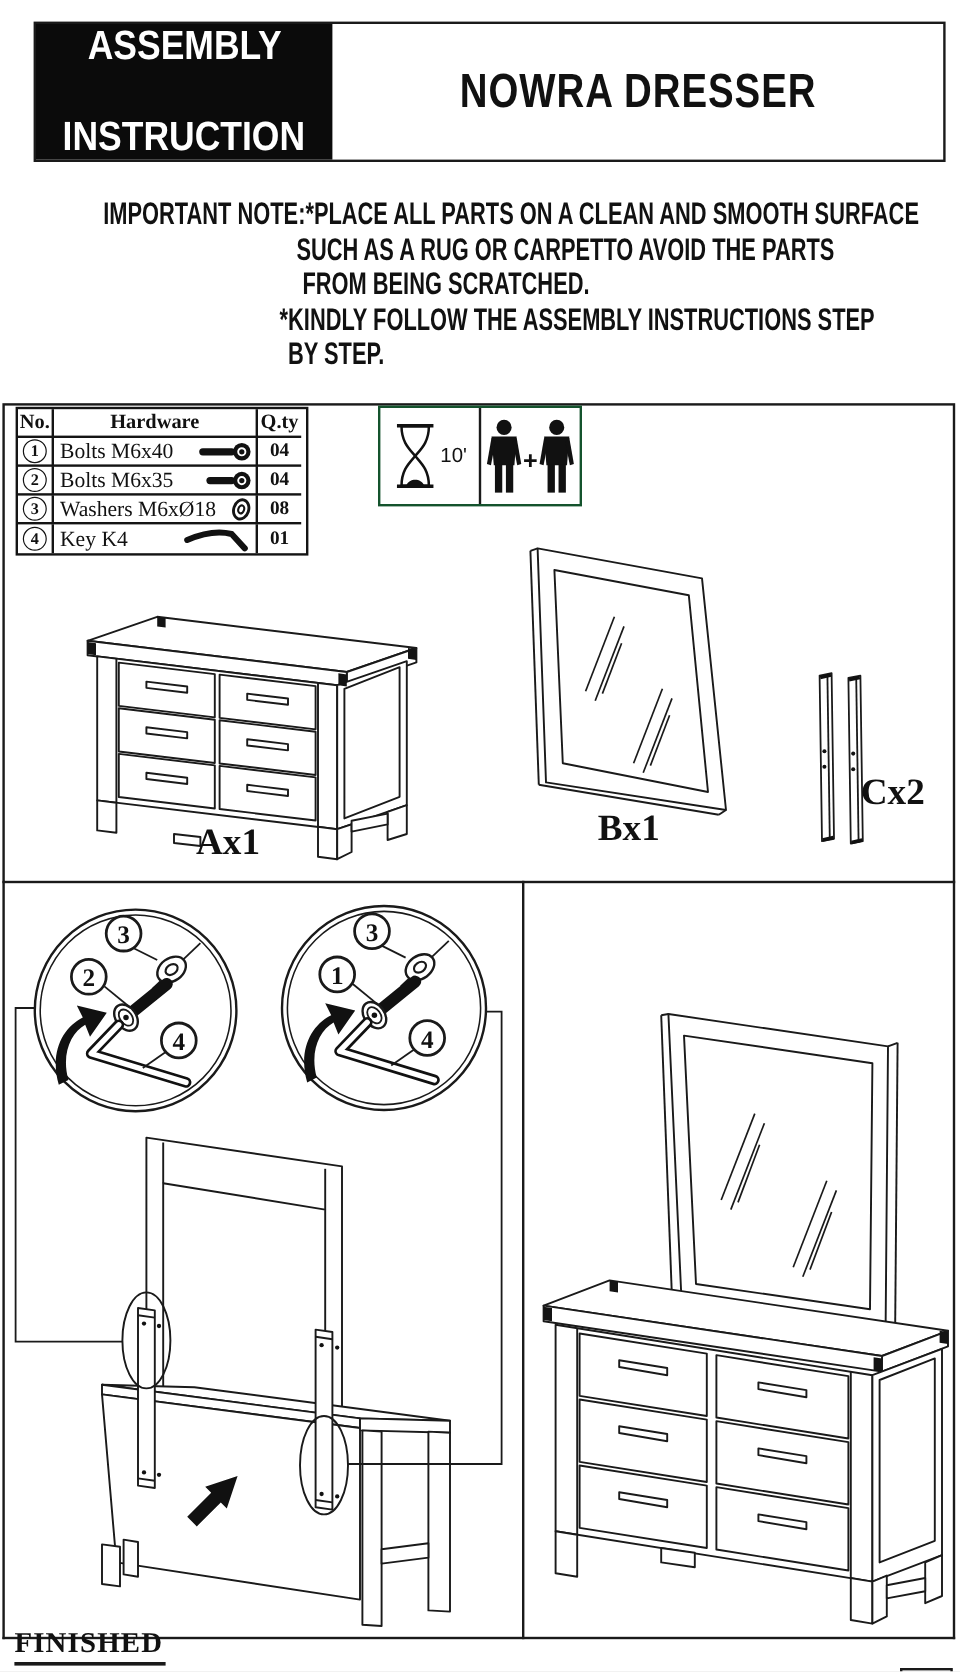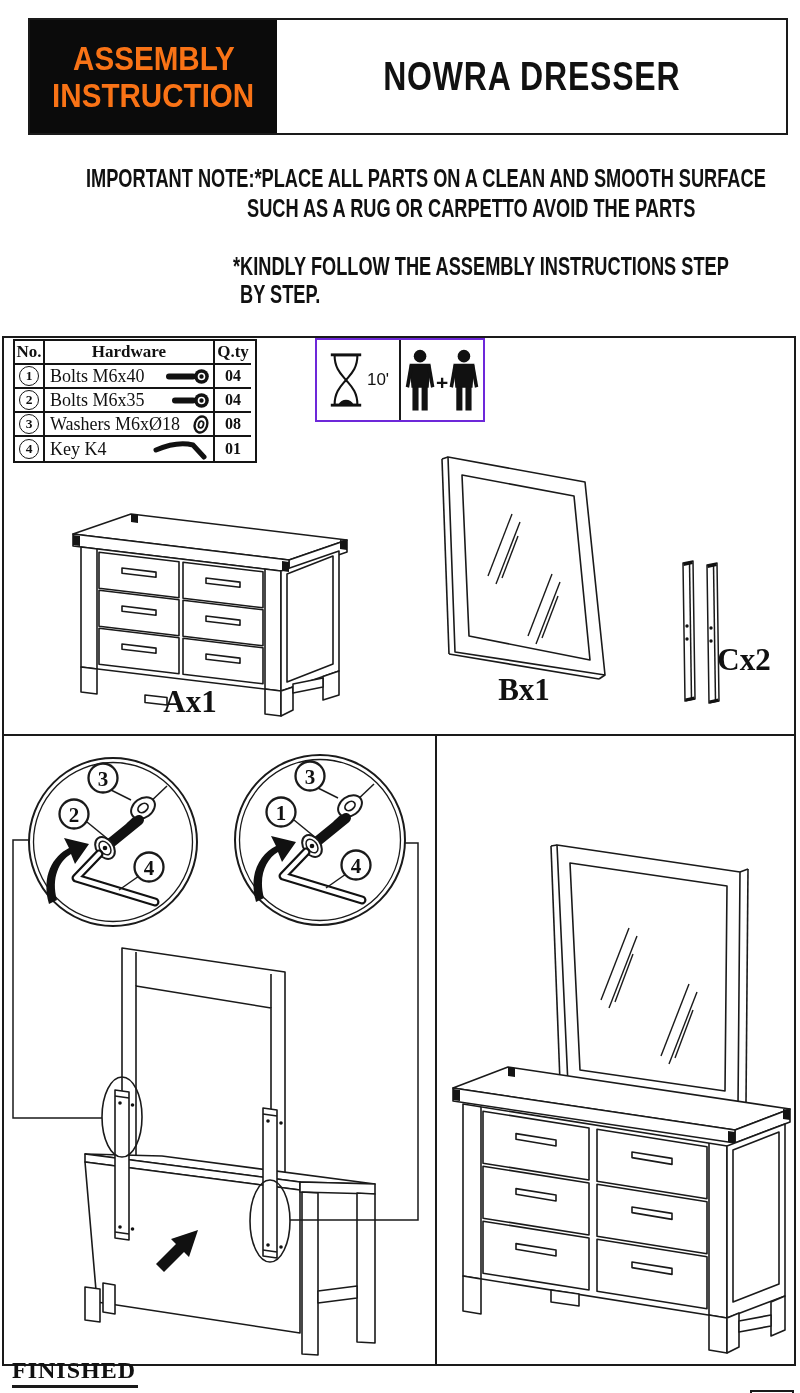--- a/index.html
+++ b/index.html
@@ -3,22 +3,22 @@
 <meta charset="utf-8">
 <style>
   html,body{margin:0;padding:0;background:#e8e8e8;}
   .page{position:relative;width:800px;height:1393px;background:#ffffff;overflow:hidden;
         font-family:"Liberation Sans",sans-serif;color:#111;}
   .abs{position:absolute;}
   .cx{display:inline-block;white-space:nowrap;transform-origin:0 50%;}
 
   
   .header-frame{left:28px;top:18px;width:756px;height:113px;border:2px solid #1a1a1a;display:flex;}
-  .black-box{width:247px;height:100%;background:#0b0b0b;color:#f97316;display:flex;flex-direction:column;
-             justify-content:center;align-items:center;}
+  .black-box{width:247px;height:100%;background:#0b0b0b;color:#ffffff;display:flex;flex-direction:column;
+             justify-content:space-between;align-items:center;}
   .black-box span{font-weight:bold;font-size:34px;line-height:37px;transform:scaleX(.87);}
   .title-area{flex:1;display:flex;align-items:center;justify-content:center;border-radius:30px;}
   .title-area span{font-weight:bold;font-size:40px;letter-spacing:1px;transform:scaleX(.8);}
 
   
   .note-line{position:absolute;font-weight:bold;font-size:26px;line-height:28px;}
   .note-line span{transform:scaleX(.70);}
 
   
   .mid-frame{left:2px;top:336px;width:790px;height:396px;border:2px solid #1a1a1a;}
@@ -34,21 +34,21 @@
   .hw-cell.hdr{height:23px;font-weight:bold;font-size:17px;justify-content:center;}
   .hw-cell.last-col{border-right:none;}
   .hw-cell.last-row{border-bottom:none;}
   .hw-cell.ctr{justify-content:center;}
   .hw-name{font-size:18px;padding-left:3px;flex:1;}
   .hw-qty{font-weight:bold;font-size:16px;}
   .circ-num{display:inline-block;width:18px;height:18px;border:1.6px solid #141414;border-radius:50%;
             font-size:13.5px;font-weight:bold;text-align:center;line-height:18px;}
 
   
-  .info-box{left:315px;top:338px;width:170px;height:84px;border:2px solid #6d28d9;display:flex;box-sizing:border-box;}
+  .info-box{left:315px;top:338px;width:170px;height:84px;border:2px solid #14532d;display:flex;box-sizing:border-box;}
   .info-cell{flex:1;display:flex;align-items:center;justify-content:center;}
   .info-cell.right{border-left:2px solid #1a1a1a;}
   .time-label{font-size:17px;margin-left:2px;}
 
   
   .part-label{position:absolute;font-family:"Liberation Serif",serif;font-weight:bold;font-size:31px;text-align:center;}
   .finished-label{left:12px;top:1332px;font-family:"Liberation Serif",serif;font-weight:bold;font-size:24px;
                   letter-spacing:1px;border-bottom:3px solid #1a1a1a;padding:0 2px 1px 0;margin-top:25px;}
   .page-box{left:750px;top:1342px;width:40px;height:22px;border:2px solid #1a1a1a;display:flex;align-items:center;
             justify-content:center;font-family:"Liberation Serif",serif;font-weight:bold;font-size:15px;margin-top:48px;}
@@ -68,20 +68,21 @@
       <span>ASSEMBLY</span>
       <span>INSTRUCTION</span>
     </div>
     <div class="title-area">
       <span>NOWRA DRESSER</span>
     </div>
   </div>
 
   <div class="note-line" style="left:86px;top:164px"><span class="cx">IMPORTANT NOTE:*PLACE ALL PARTS ON A CLEAN AND SMOOTH SURFACE</span></div>
   <div class="note-line" style="left:247px;top:194px"><span class="cx">SUCH AS A RUG OR CARPETTO AVOID THE PARTS</span></div>
+  <div class="note-line" style="left:252px;top:222px"><span class="cx">FROM BEING SCRATCHED.</span></div>
   <div class="note-line" style="left:233px;top:252px"><span class="cx">*KINDLY FOLLOW THE ASSEMBLY INSTRUCTIONS STEP</span></div>
   <div class="note-line" style="left:240px;top:280px"><span class="cx">BY STEP.</span></div>
 
   <div class="abs mid-frame"></div>
   <div class="abs bottom-frame"></div>
   <div class="abs v-divider"></div>
 
   <div class="abs hw-table">
     <div class="hw-cell hdr">No.</div>
     <div class="hw-cell hdr">Hardware</div>

